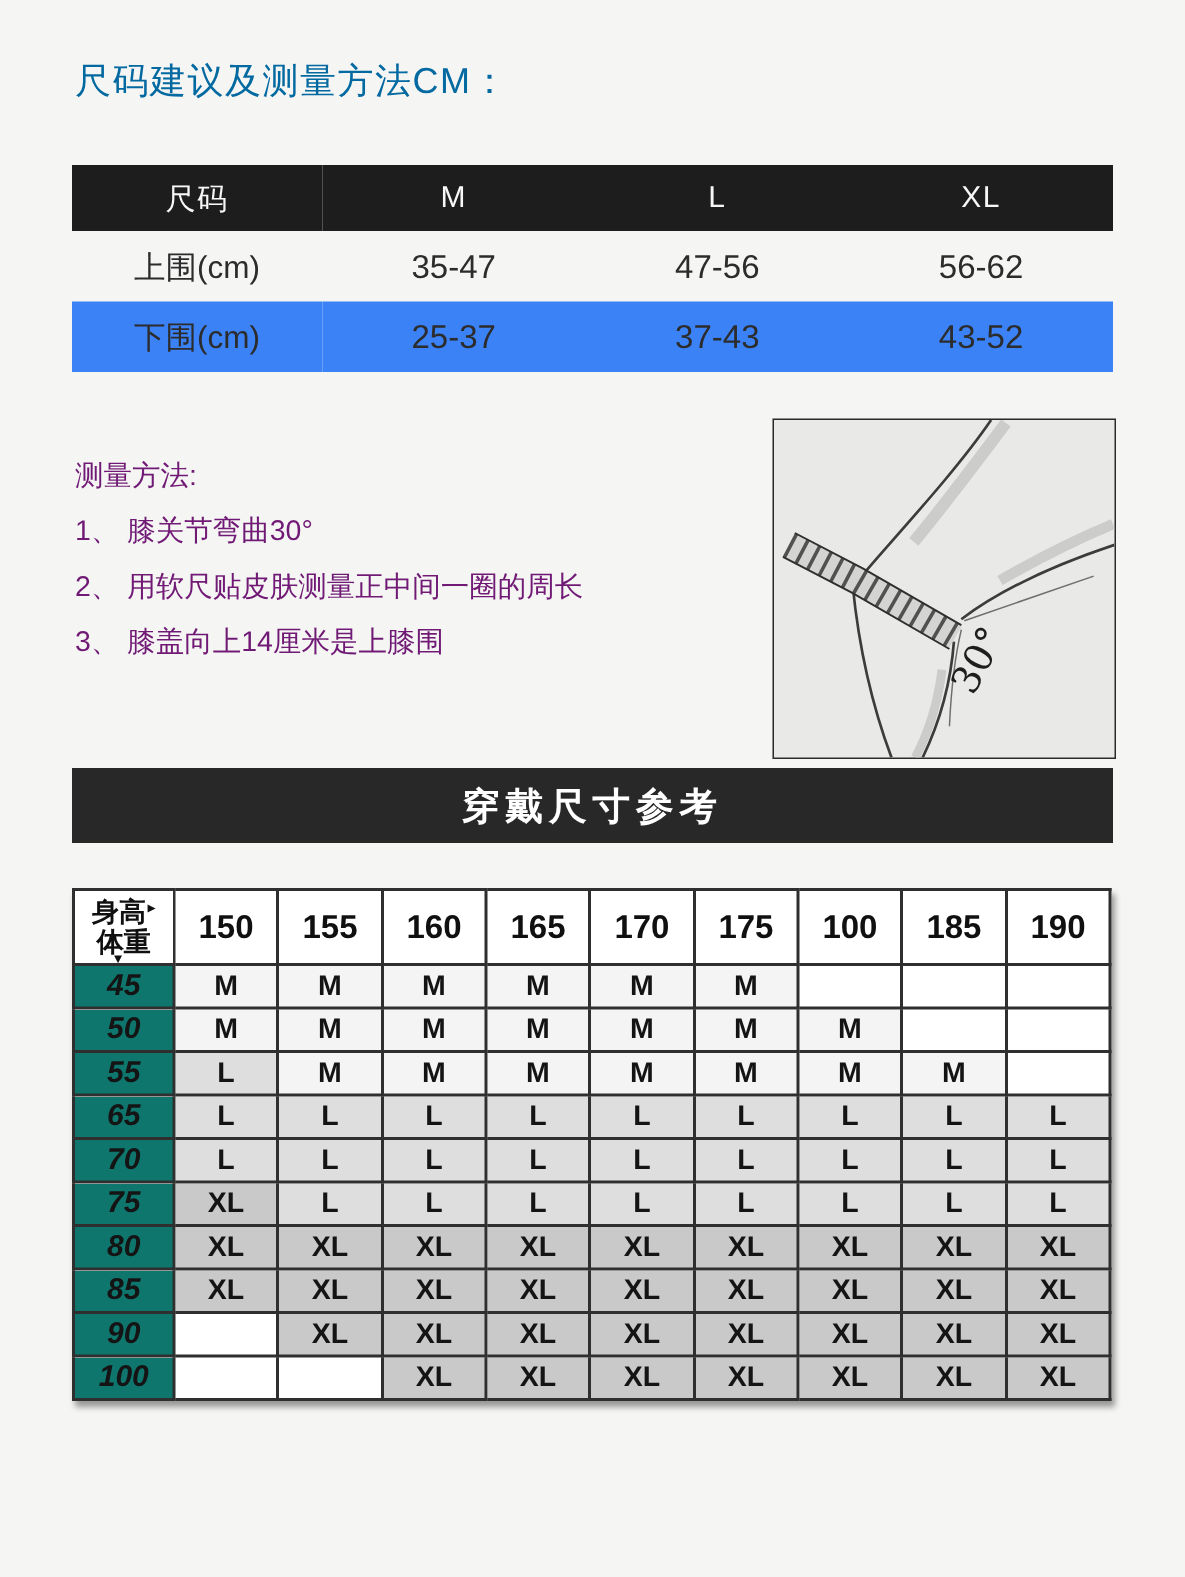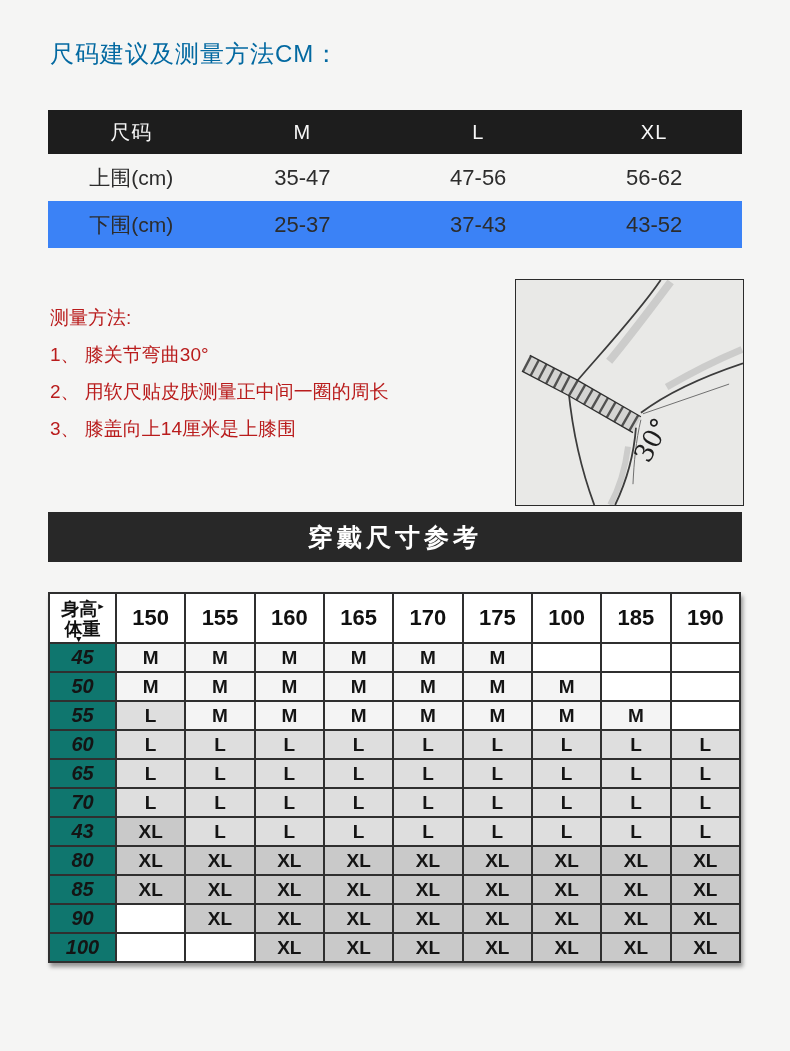--- a/index.html
+++ b/index.html
@@ -51,21 +51,21 @@
     padding:0;
   }
   .size-table td.lbl { font-size:21px; }
   .size-table tr.alt td { background:#3b82f6; }
 
   
   .measure {
     position:absolute;
     left:50px; top:299px;
     font-size:19px;
-    color:#b91c1c;
+    color:#701a75;
     line-height:37px;
     white-space:nowrap;
   }
   .measure .indent { padding-left:40px; }
 
   
   .illus {
     position:absolute;
     left:515px; top:279px;
     width:229px; height:227px;
@@ -275,32 +275,20 @@
           <td style="background: rgb(244, 244, 244);">M</td>
           <td style="background: rgb(244, 244, 244);">M</td>
           <td style="background: rgb(244, 244, 244);">M</td>
           <td style="background: rgb(244, 244, 244);">M</td>
           <td style="background: rgb(244, 244, 244);">M</td>
           <td style="background: rgb(244, 244, 244);">M</td>
           <td style="background: rgb(244, 244, 244);">M</td>
           <td style="background: rgb(255, 255, 255);"></td>
         </tr>
         <tr>
-          <td class="rowlabel">60</td>
-          <td style="background: rgb(222, 222, 222);">L</td>
-          <td style="background: rgb(222, 222, 222);">L</td>
-          <td style="background: rgb(222, 222, 222);">L</td>
-          <td style="background: rgb(222, 222, 222);">L</td>
-          <td style="background: rgb(222, 222, 222);">L</td>
-          <td style="background: rgb(222, 222, 222);">L</td>
-          <td style="background: rgb(222, 222, 222);">L</td>
-          <td style="background: rgb(222, 222, 222);">L</td>
-          <td style="background: rgb(222, 222, 222);">L</td>
-        </tr>
-        <tr>
           <td class="rowlabel">65</td>
           <td style="background: rgb(222, 222, 222);">L</td>
           <td style="background: rgb(222, 222, 222);">L</td>
           <td style="background: rgb(222, 222, 222);">L</td>
           <td style="background: rgb(222, 222, 222);">L</td>
           <td style="background: rgb(222, 222, 222);">L</td>
           <td style="background: rgb(222, 222, 222);">L</td>
           <td style="background: rgb(222, 222, 222);">L</td>
           <td style="background: rgb(222, 222, 222);">L</td>
           <td style="background: rgb(222, 222, 222);">L</td>
@@ -311,21 +299,21 @@
           <td style="background: rgb(222, 222, 222);">L</td>
           <td style="background: rgb(222, 222, 222);">L</td>
           <td style="background: rgb(222, 222, 222);">L</td>
           <td style="background: rgb(222, 222, 222);">L</td>
           <td style="background: rgb(222, 222, 222);">L</td>
           <td style="background: rgb(222, 222, 222);">L</td>
           <td style="background: rgb(222, 222, 222);">L</td>
           <td style="background: rgb(222, 222, 222);">L</td>
         </tr>
         <tr>
-          <td class="rowlabel">43</td>
+          <td class="rowlabel">75</td>
           <td style="background: rgb(201, 201, 201);">XL</td>
           <td style="background: rgb(222, 222, 222);">L</td>
           <td style="background: rgb(222, 222, 222);">L</td>
           <td style="background: rgb(222, 222, 222);">L</td>
           <td style="background: rgb(222, 222, 222);">L</td>
           <td style="background: rgb(222, 222, 222);">L</td>
           <td style="background: rgb(222, 222, 222);">L</td>
           <td style="background: rgb(222, 222, 222);">L</td>
           <td style="background: rgb(222, 222, 222);">L</td>
         </tr>

